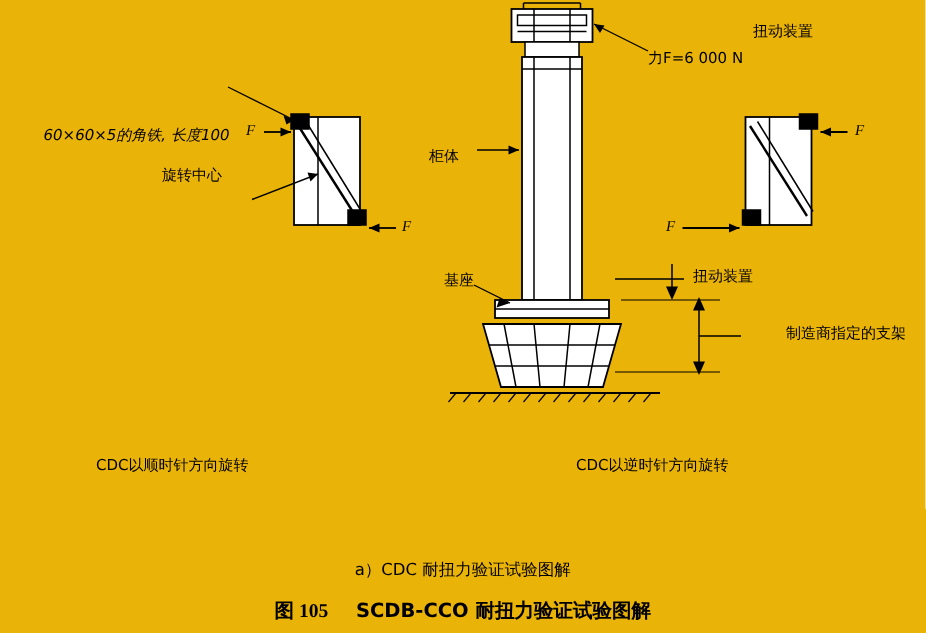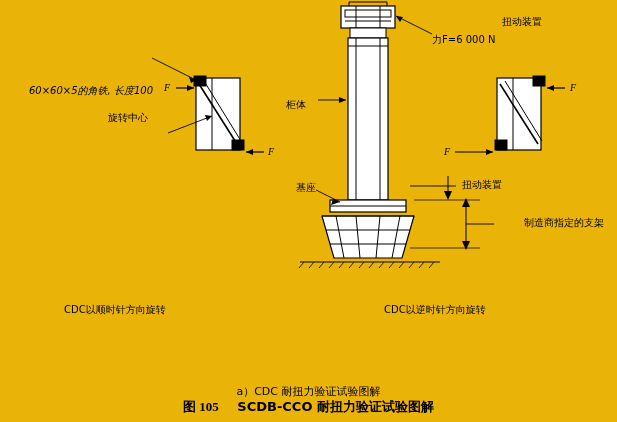--- a/index.html
+++ b/index.html
@@ -40,21 +40,20 @@
     font-style: italic;
   }
   .caption-a {
     position: absolute;
     left: 0;
     top: 372px;
     width: 617px;
     text-align: center;
     font-family: "DejaVu Sans", sans-serif;
     font-size: 11px;
-    margin-top: 12px;
   }
   .caption-fig {
     position: absolute;
     left: 0;
     top: 398px;
     width: 617px;
     text-align: center;
     font-family: "DejaVu Sans", sans-serif;
     font-size: 13px;
     font-weight: bold;

